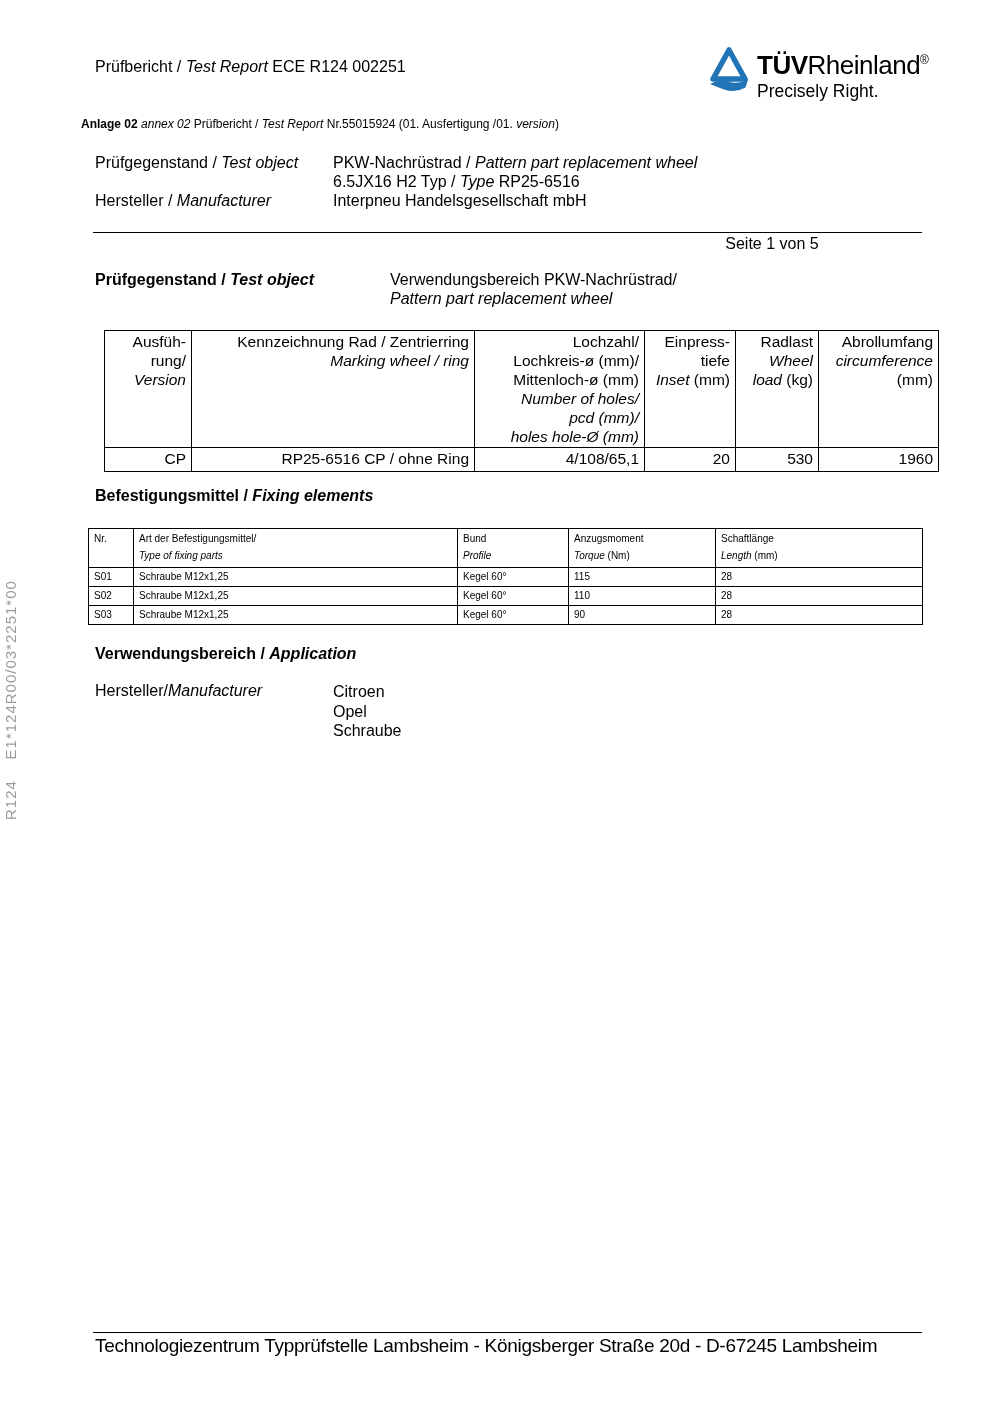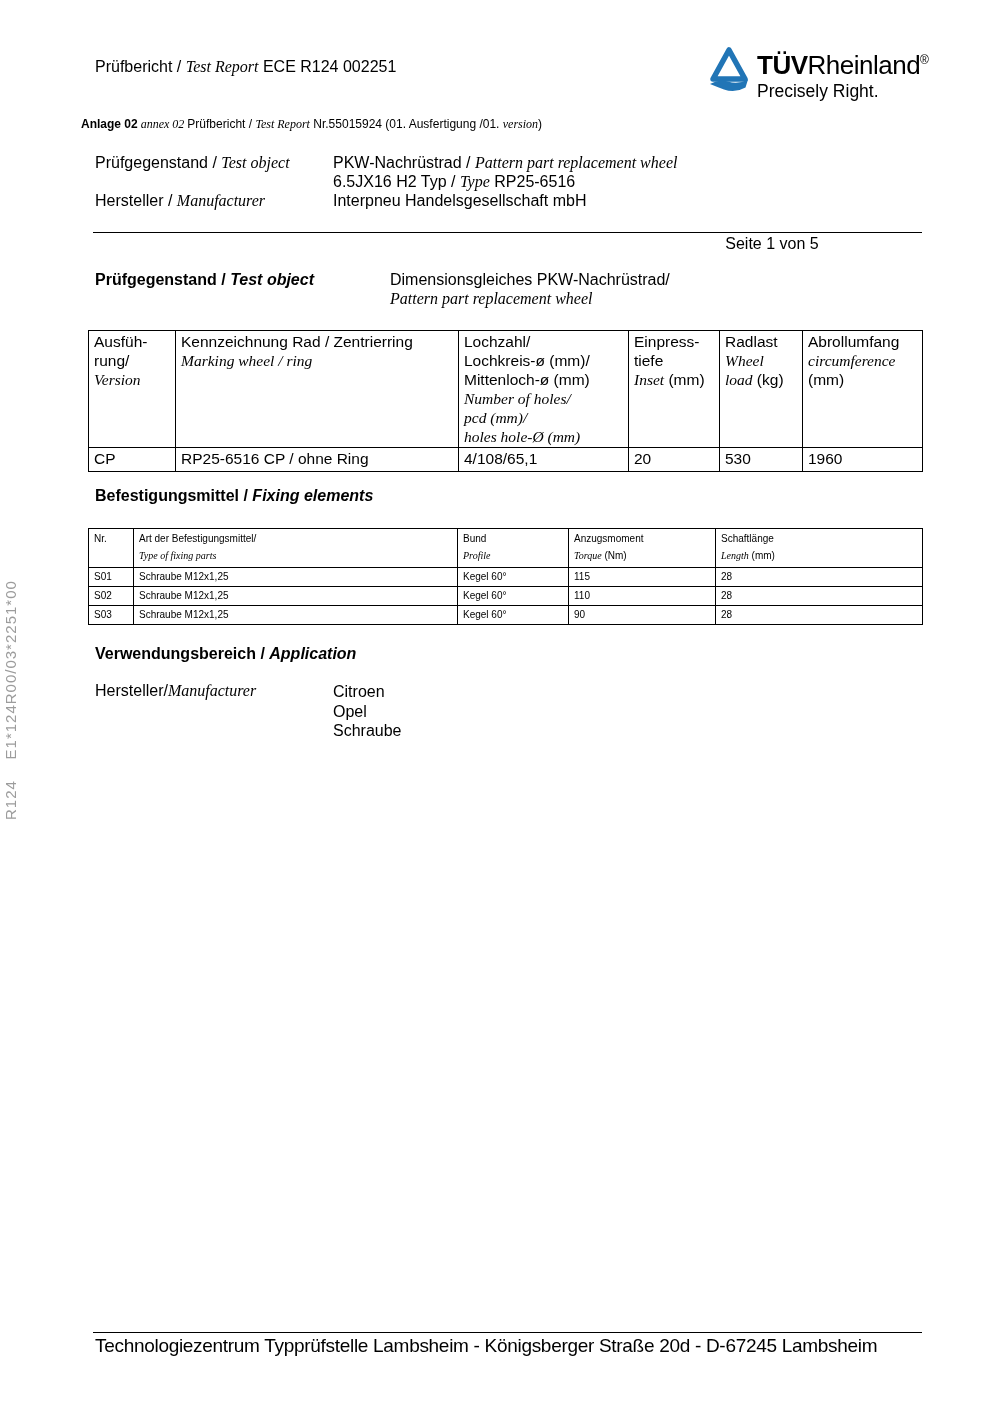--- a/index.html
+++ b/index.html
@@ -3,21 +3,21 @@
 <meta charset="utf-8">
 <style>
   * { margin:0; padding:0; box-sizing:border-box; }
   html,body { background:#ffffff; }
   body {
     width:993px; height:1404px; position:relative;
     font-family:"Liberation Sans", sans-serif;
     color:#000; font-size:16px;
   }
   .abs { position:absolute; }
-  .i  { font-style:italic;font-family:Liberation Serif, serif; }
+  .i  { font-style:italic; }
   .b  { font-weight:bold; }
   .bi { font-weight:bold; font-style:italic; }
   .nowrap { white-space:nowrap; }
 
   
   .report-line { left:95px; top:58px; font-size:16px; }
 
   
   .logo { left:708px; top:46px; display:flex; align-items:center; }
   .logo-text { margin-left:7px; }
@@ -31,21 +31,21 @@
   .info-value { left:333px; font-size:16px; }
 
   .hrule { left:93px; width:829px; border-top:1.7px solid #000; height:0; }
   .page-indicator { left:622px; top:235px; width:300px; text-align:center; font-size:16px; }
 
   .sec-title { left:95px; font-size:16px; }
   .sec-value { font-size:16px; }
 
   table { border-collapse:collapse; table-layout:fixed; }
   td { border:1.6px solid #000; vertical-align:top; padding:1px 5px; overflow:hidden; }
-  .t1 { left:88px; top:330px; width:834px; font-size:15.5px; line-height:19px; }
+  .t1 { left:104px; top:330px; width:834px; font-size:15.5px; line-height:19px;text-align:right; }
   .t1 .hrow td { height:113px; }
   .t1 .drow td { height:24px; }
   .t2 { left:88px; top:528px; width:834px; font-size:10px; line-height:17px; }
   .t2 .hrow td { height:39px; }
   .t2 .drow td { height:19px; line-height:15px; }
 
   .side-code {
     left:2px; top:820px; transform:rotate(-90deg); transform-origin:0 0;
     color:#9c9c9c; font-size:15px; letter-spacing:1px; white-space:pre;
   }
@@ -78,21 +78,21 @@
 <div class="abs info-label" style="top:154px;"><span>Prüfgegenstand / </span><span class="i">Test object</span></div>
 <div class="abs info-value" style="top:154px;"><span>PKW-Nachrüstrad / </span><span class="i">Pattern part replacement wheel</span></div>
 <div class="abs info-value" style="top:173px;"><span>6.5JX16 H2 Typ / </span><span class="i">Type</span><span> RP25-6516</span></div>
 <div class="abs info-label" style="top:192px;"><span>Hersteller / </span><span class="i">Manufacturer</span></div>
 <div class="abs info-value" style="top:192px;">Interpneu Handelsgesellschaft mbH</div>
 
 <div class="abs hrule" style="top:232px;"></div>
 <div class="abs page-indicator">Seite 1 von 5</div>
 
 <div class="abs sec-title" style="top:271px;"><span class="b">Prüfgegenstand / </span><span class="bi">Test object</span></div>
-<div class="abs sec-value" style="left:390px; top:271px;">Dimensionsgleiches PKW-Nachrüstrad/</div>
+<div class="abs sec-value" style="left:390px; top:271px;">Verwendungsbereich PKW-Nachrüstrad/</div>
 <div class="abs sec-value i" style="left:390px; top:290px;">Pattern part replacement wheel</div>
 
 <table class="abs t1">
   <colgroup>
       <col style="width:87px">
       <col style="width:283px">
       <col style="width:170px">
       <col style="width:91px">
       <col style="width:83px">
       <col style="width:120px">

